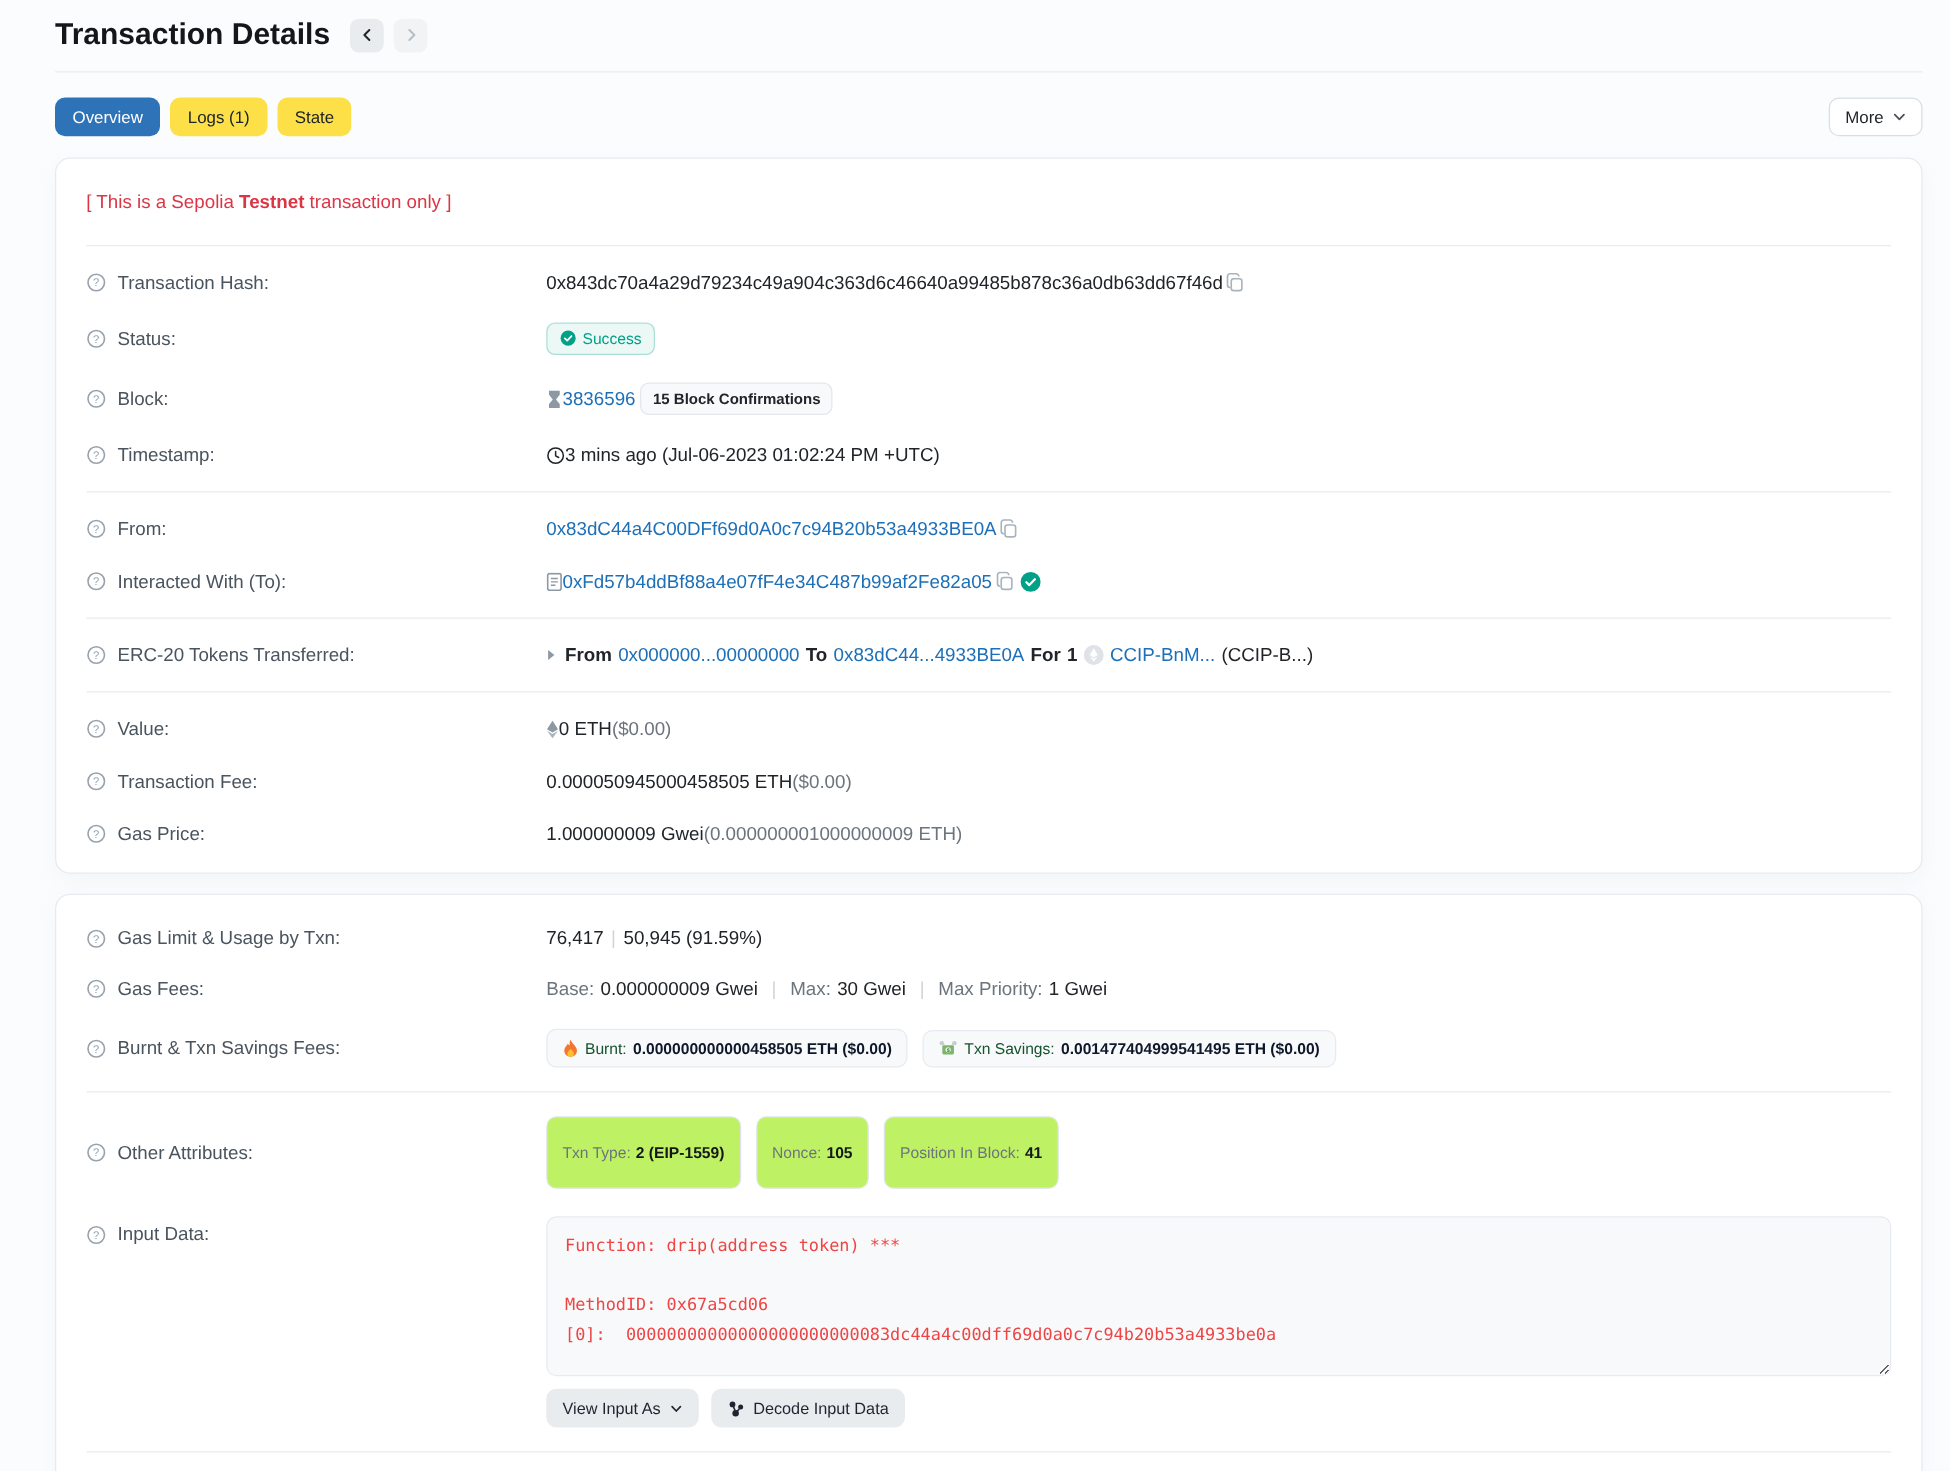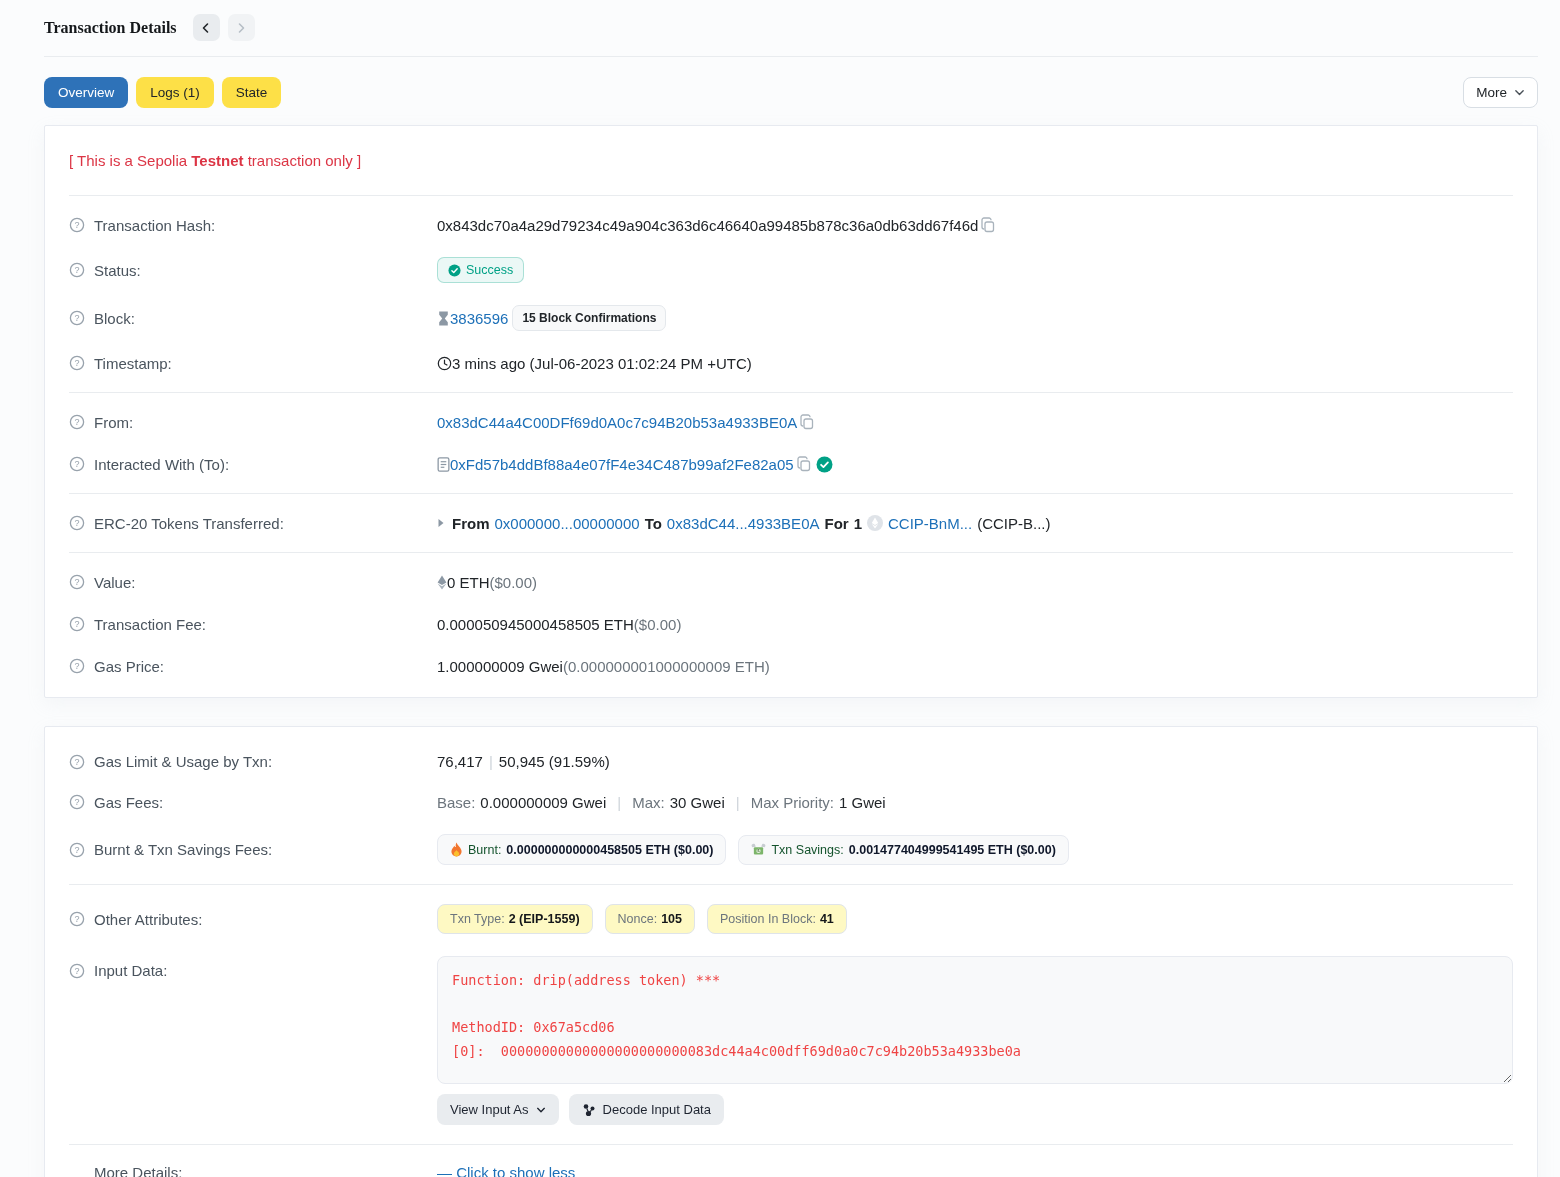--- a/index.html
+++ b/index.html
@@ -7,21 +7,21 @@
   body {
     width:1560px; height:1177px; overflow:hidden;
     background:#fbfcfd;
     font-family:"Liberation Sans","DejaVu Sans",sans-serif;
     font-size:15px; color:#212529;
   }
   .page { padding:14px 22px 24px 44px; }
 
   
   .title-row { display:flex; align-items:center; gap:8px; }
-  .page-title { font-size:16px; font-weight:700; margin:0 8px 0 0; color:#14171a;font-family:Liberation Serif, serif; }
+  .page-title { font-size:24px; font-weight:700; margin:0 8px 0 0; color:#14171a; }
   .nav-btn {
     width:27px; height:27px; border:none; border-radius:7px;
     display:inline-flex; align-items:center; justify-content:center;
     cursor:pointer; padding:0;
   }
   .nav-btn.prev { background:#e9ecef; color:#212529; }
   .nav-btn.next { background:#f1f3f5; color:#adb5bd; }
   .header-divider { border:none; border-top:1px solid #e9ecef; margin:15px 0 0; }
 
   
@@ -35,22 +35,22 @@
   .tab.active { background:#2e72b8; color:#fff; }
   .more-btn {
     display:inline-flex; align-items:center; gap:7px;
     background:#fff; border:1px solid #d8dee4; border-radius:8px;
     padding:7px 12px; font-size:13.5px; color:#212529; cursor:pointer;
     font-family:inherit;
   }
 
   
   .card {
-    background:#fff; border:1px solid #e7eaf0; border-radius:2px;
-    padding:10px 24px; margin-bottom:28px;
+    background:#fff; border:1px solid #e7eaf0; border-radius:12px;
+    padding:10px 24px; margin-bottom:16px;
     box-shadow:0 6px 18px rgba(189,197,209,.12);
   }
   .card-divider { border:none; border-top:1px solid #e9ecef; margin:8px 0; }
 
   .notice { color:#dc3545; padding:16px 0 18px; font-size:15px; }
   .notice b { font-weight:700; }
 
   .row { display:flex; align-items:center; padding:11px 0; min-height:42px; }
   .row.top { align-items:flex-start; }
   .row-label {
@@ -62,40 +62,40 @@
 
   .qicon { display:inline-flex; flex-shrink:0; cursor:pointer; }
   .muted { color:#6c757d; }
   .pipe { color:#ced4da; padding:0 6px; }
   a.link { color:#1d70b8; text-decoration:none; cursor:pointer; }
   .bold { font-weight:700; }
 
   .copy-btn { background:none; border:none; padding:0 0 0 2px; cursor:pointer; display:inline-flex; }
 
   .status-badge {
-    display:inline-flex; align-items:flex-end; gap:5px;
+    display:inline-flex; align-items:flex-start; gap:5px;
     background:rgba(0,161,134,.08); border:1px solid rgba(0,161,134,.28);
     color:#00a186; border-radius:7px; padding:5px 10px;
     font-size:12.5px; font-weight:500;
   }
   .confirm-badge {
     background:#f8f9fa; border:1px solid #e4e8ec; border-radius:7px;
     padding:5px 9px; font-size:12px; font-weight:700; color:#212529; margin-left:4px;
   }
   .fee-badge {
     display:inline-flex; align-items:center; gap:5px;
     background:#f8f9fa; border:1px solid #e7eaf0; border-radius:8px;
     padding:7px 12px; font-size:12.5px;
   }
   .fee-badge .lbl { color:#14532d; }
   .fee-badge .val { font-weight:700; color:#0f172a; }
   .attr-badge {
     display:inline-flex; align-items:center; gap:4px;
-    background:#fef9c3; border:1px solid #dfe4e9; border-radius:8px;
-    padding:7px 12px; font-size:12.5px;
+    background:#bef264; border:1px solid #dfe4e9; border-radius:8px;
+    padding:21px 12px; font-size:12.5px;
   }
   .attr-badge .lbl { color:#6c757d; }
   .attr-badge .val { font-weight:700; color:#14171a; }
 
   .input-col { display:flex; flex-direction:column; gap:10px; width:1084px; }
   .input-data {
     width:100%; height:128px; resize:vertical;
     background:#f8f9fa; border:1px solid #e7eaf0; border-radius:8px;
     padding:12px 14px; color:#ef4444;
     font-family:"DejaVu Sans Mono","Liberation Mono",monospace;

